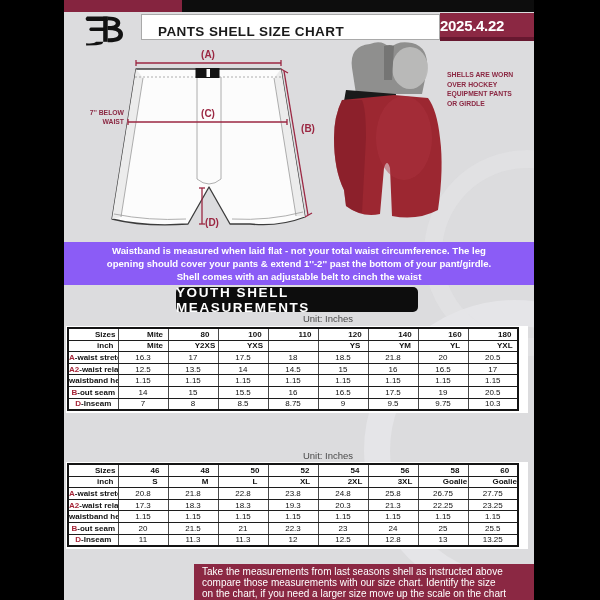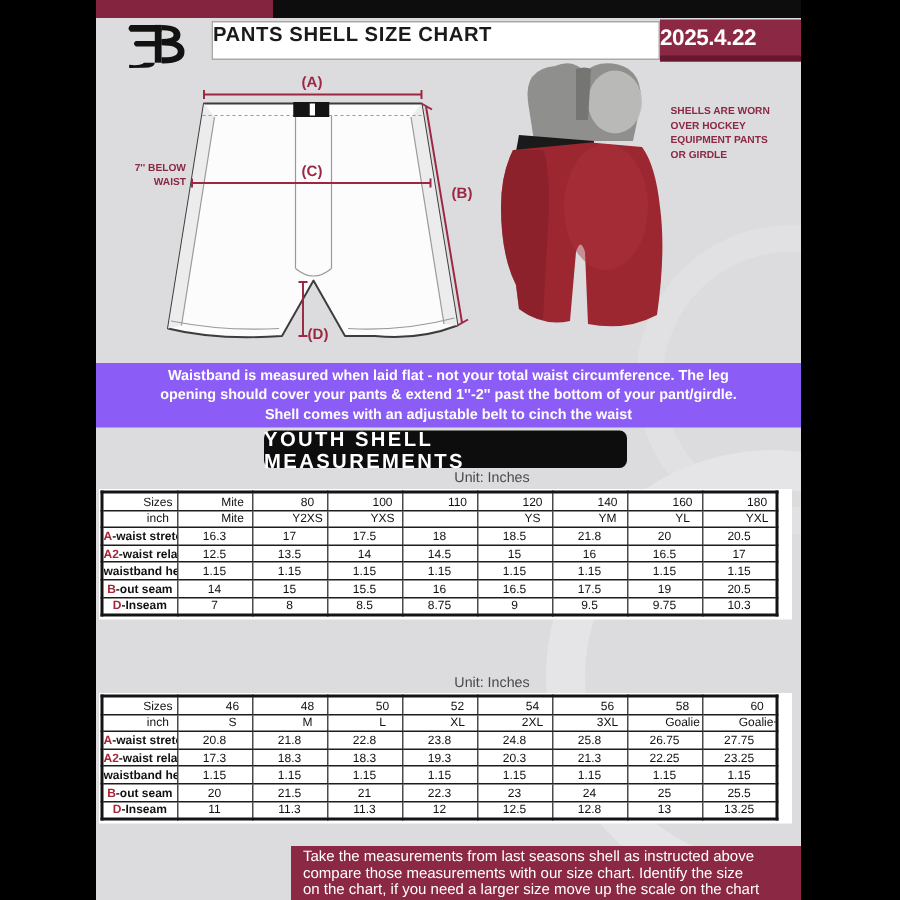--- a/index.html
+++ b/index.html
@@ -11,21 +11,21 @@
   .wm2{width:170px;height:170px;left:360px;top:150px;border-width:18px;opacity:.5;}
   .z{position:absolute;z-index:1;}
 
   
   .strip-maroon{left:0;top:0;width:118px;height:12px;background:#85243f;}
   .strip-black{left:118px;top:0;width:352px;height:12px;background:#0d0d0d;}
 
   
   .logo-main{left:18px;top:13px;width:46px;height:36px;}
   .title-box{left:77px;top:14px;width:299px;height:26px;background:#fff;border:1px solid #a9a9a9;
-             box-sizing:border-box;display:flex;align-items:flex-start;}
+             box-sizing:border-box;display:flex;align-items:flex-end;padding-left:16px;}
   .title-box span{font-size:13.5px;font-weight:700;color:#1a1a1a;letter-spacing:.4px;}
   .date-box{left:376px;top:13px;width:94px;height:24px;background:#8b2843;border-bottom:4px solid #671830;
             display:flex;align-items:center;justify-content:flex-start;}
   .date-box span{color:#fff;font-size:15px;font-weight:700;letter-spacing:-.3px;}
 
   
   .diagram{left:0;top:40px;width:280px;height:200px;}
   .photo{left:268px;top:38px;width:116px;height:200px;}
   .photo-note{left:383px;top:70px;width:84px;color:#8b2843;font-size:6.8px;font-weight:700;
               line-height:9.5px;white-space:pre-line;}
@@ -46,21 +46,21 @@
   .unit-youth{top:313px;} .unit-adult{top:450px;}
 
   
   .panel{left:2px;width:462px;background:#fff;padding:1px 0 2px 0;}
   .panel-youth{top:326px;} .panel-adult{top:462px;}
   table{border-collapse:collapse;table-layout:fixed;width:452px;margin-left:1px;background:#fff;
         border:2px solid #141414;}
   td{border-top:1.5px solid #1c1c1c;border-bottom:1.5px solid #1c1c1c;
      border-left:1px solid #4a4a4a;border-right:1px solid #4a4a4a;
      font-size:8px;color:#111;text-align:center;height:10.6px;padding:0;overflow:hidden;white-space:nowrap;}
-  tr.hdr td{font-weight:400;padding-left:24px;}
+  tr.hdr td{font-weight:700;padding-left:24px;}
   td.lbl{font-weight:700;}
   .pfx{color:#a62639;}
 
   
   .footer-black{left:0;top:564px;width:130px;height:36px;background:#0d0d0d;display:flex;
                 align-items:center;justify-content:center;gap:5px;}
   .footer-black .brand{color:#fff;font-size:8px;font-weight:700;letter-spacing:3.2px;}
   .footer-maroon{left:130px;top:564px;width:340px;height:36px;background:#8b2843;display:flex;align-items:center;}
   .footer-maroon div{color:#fff;font-size:10px;font-weight:400;line-height:11px;padding:0 8px;white-space:pre-line;}
 </style>

